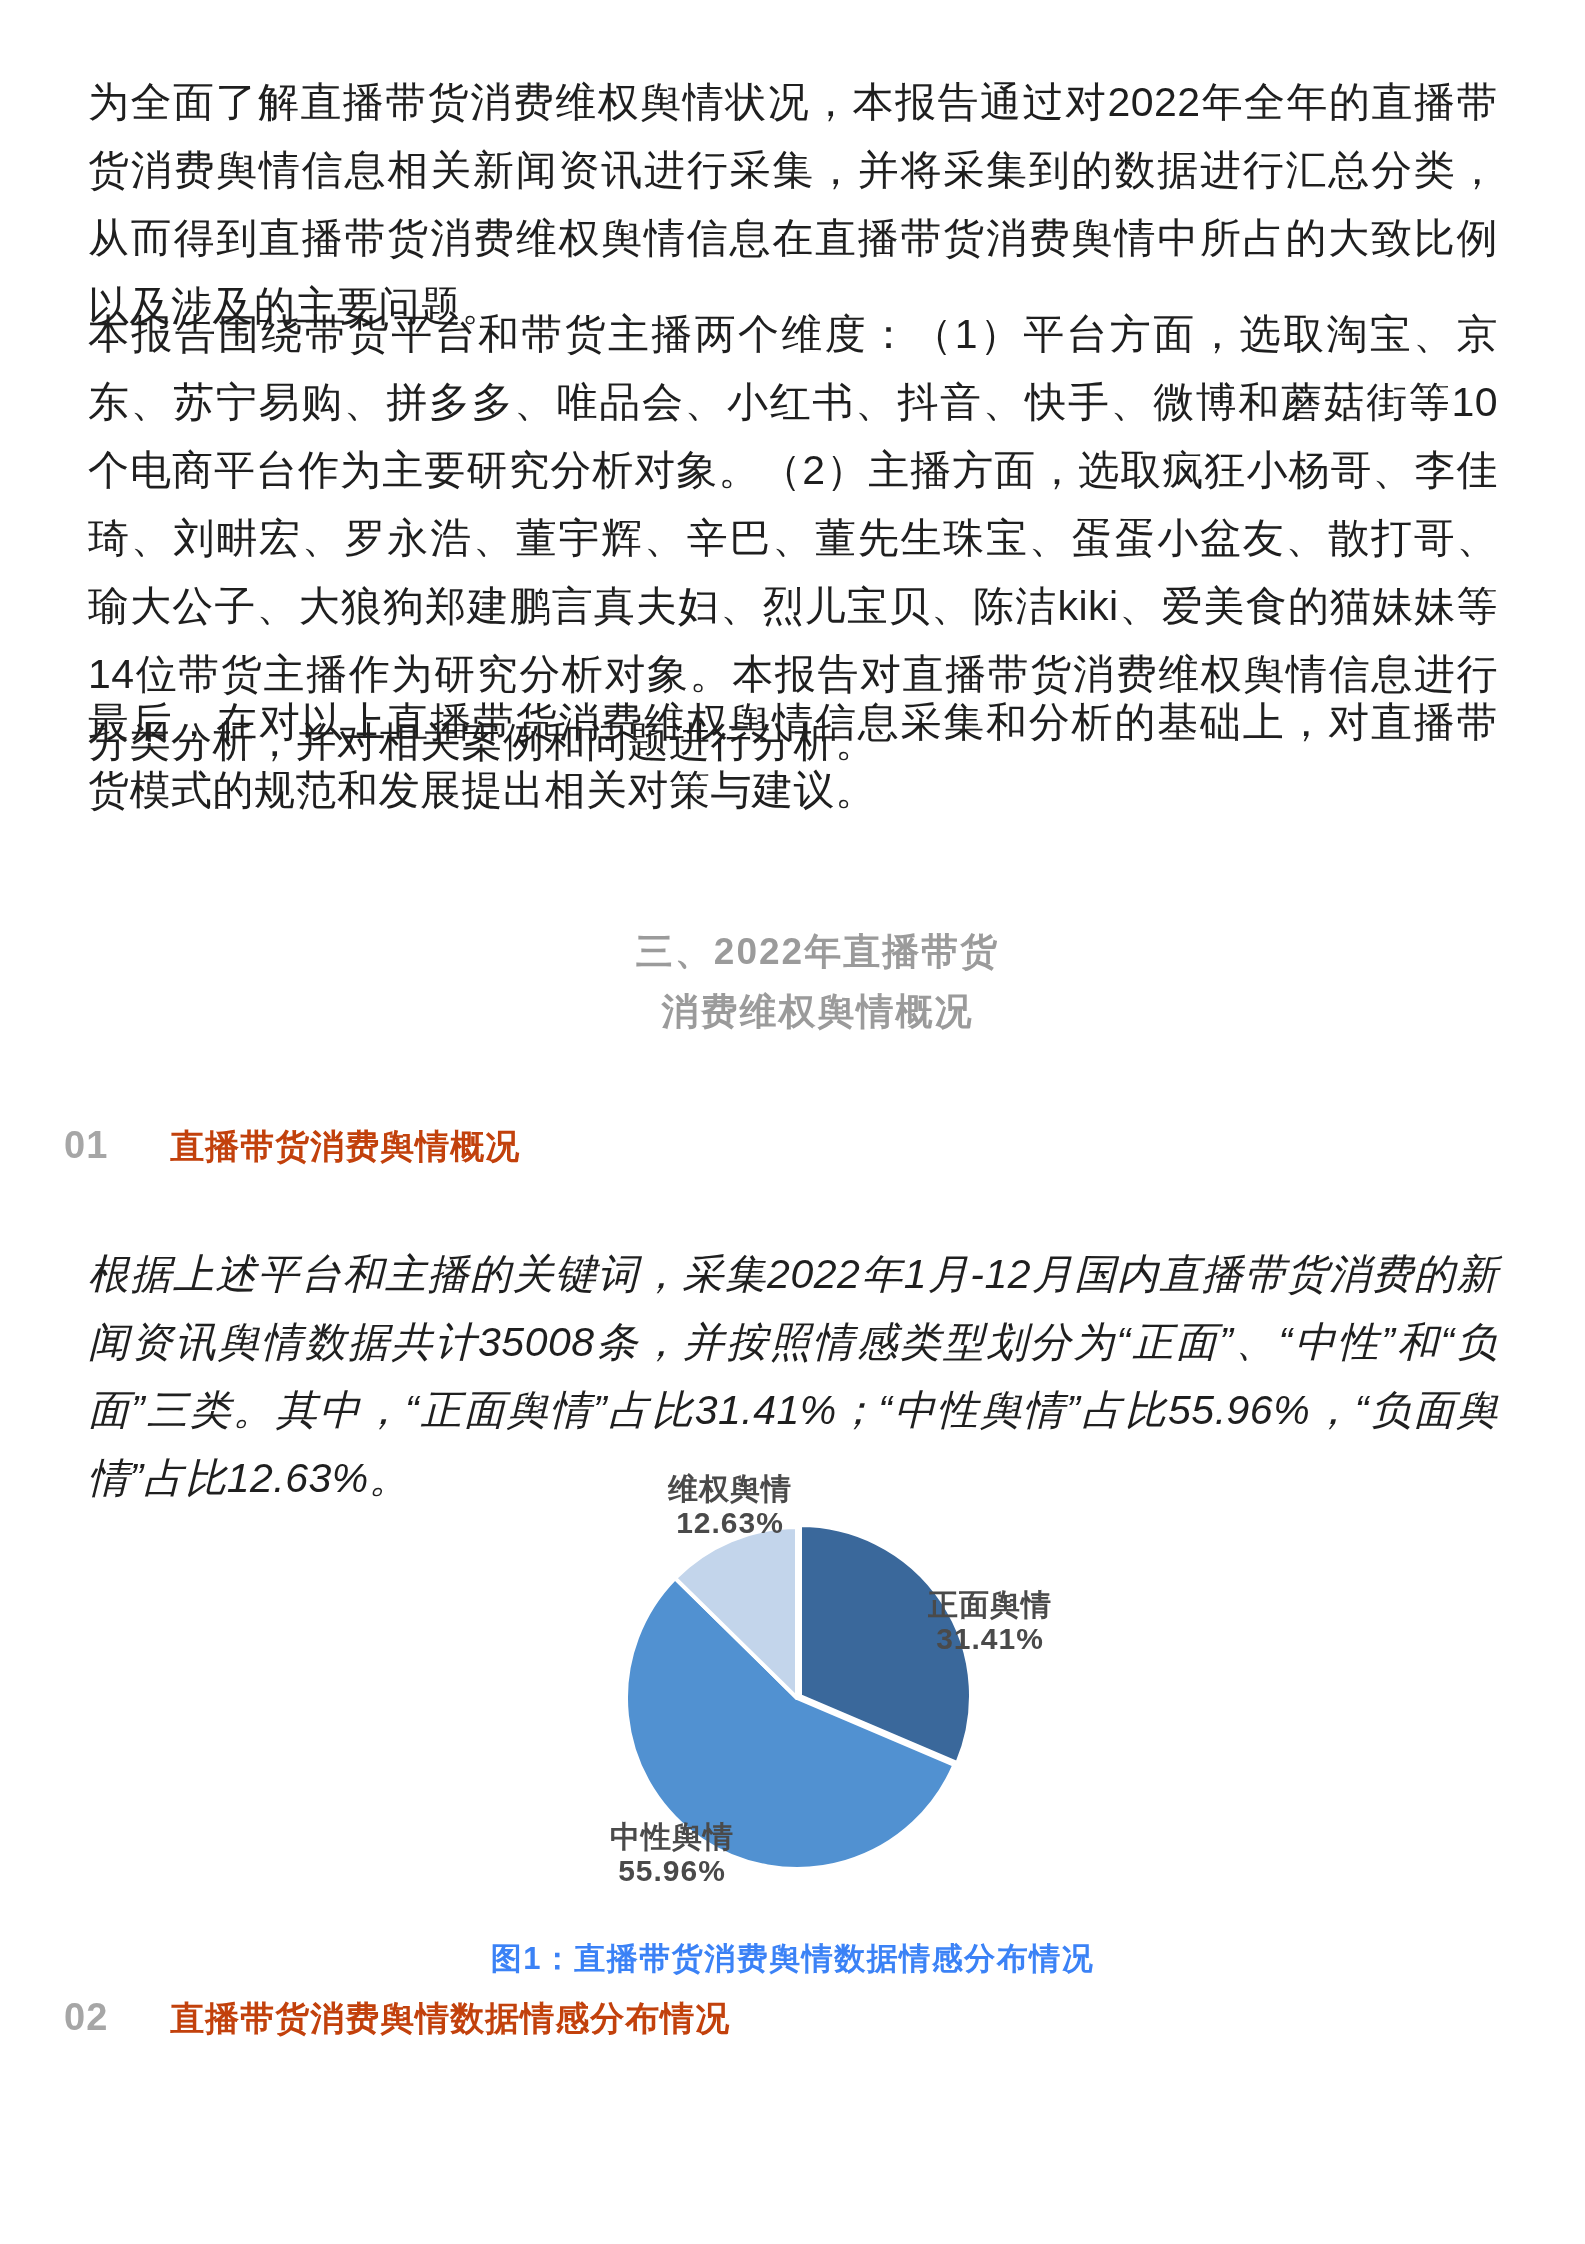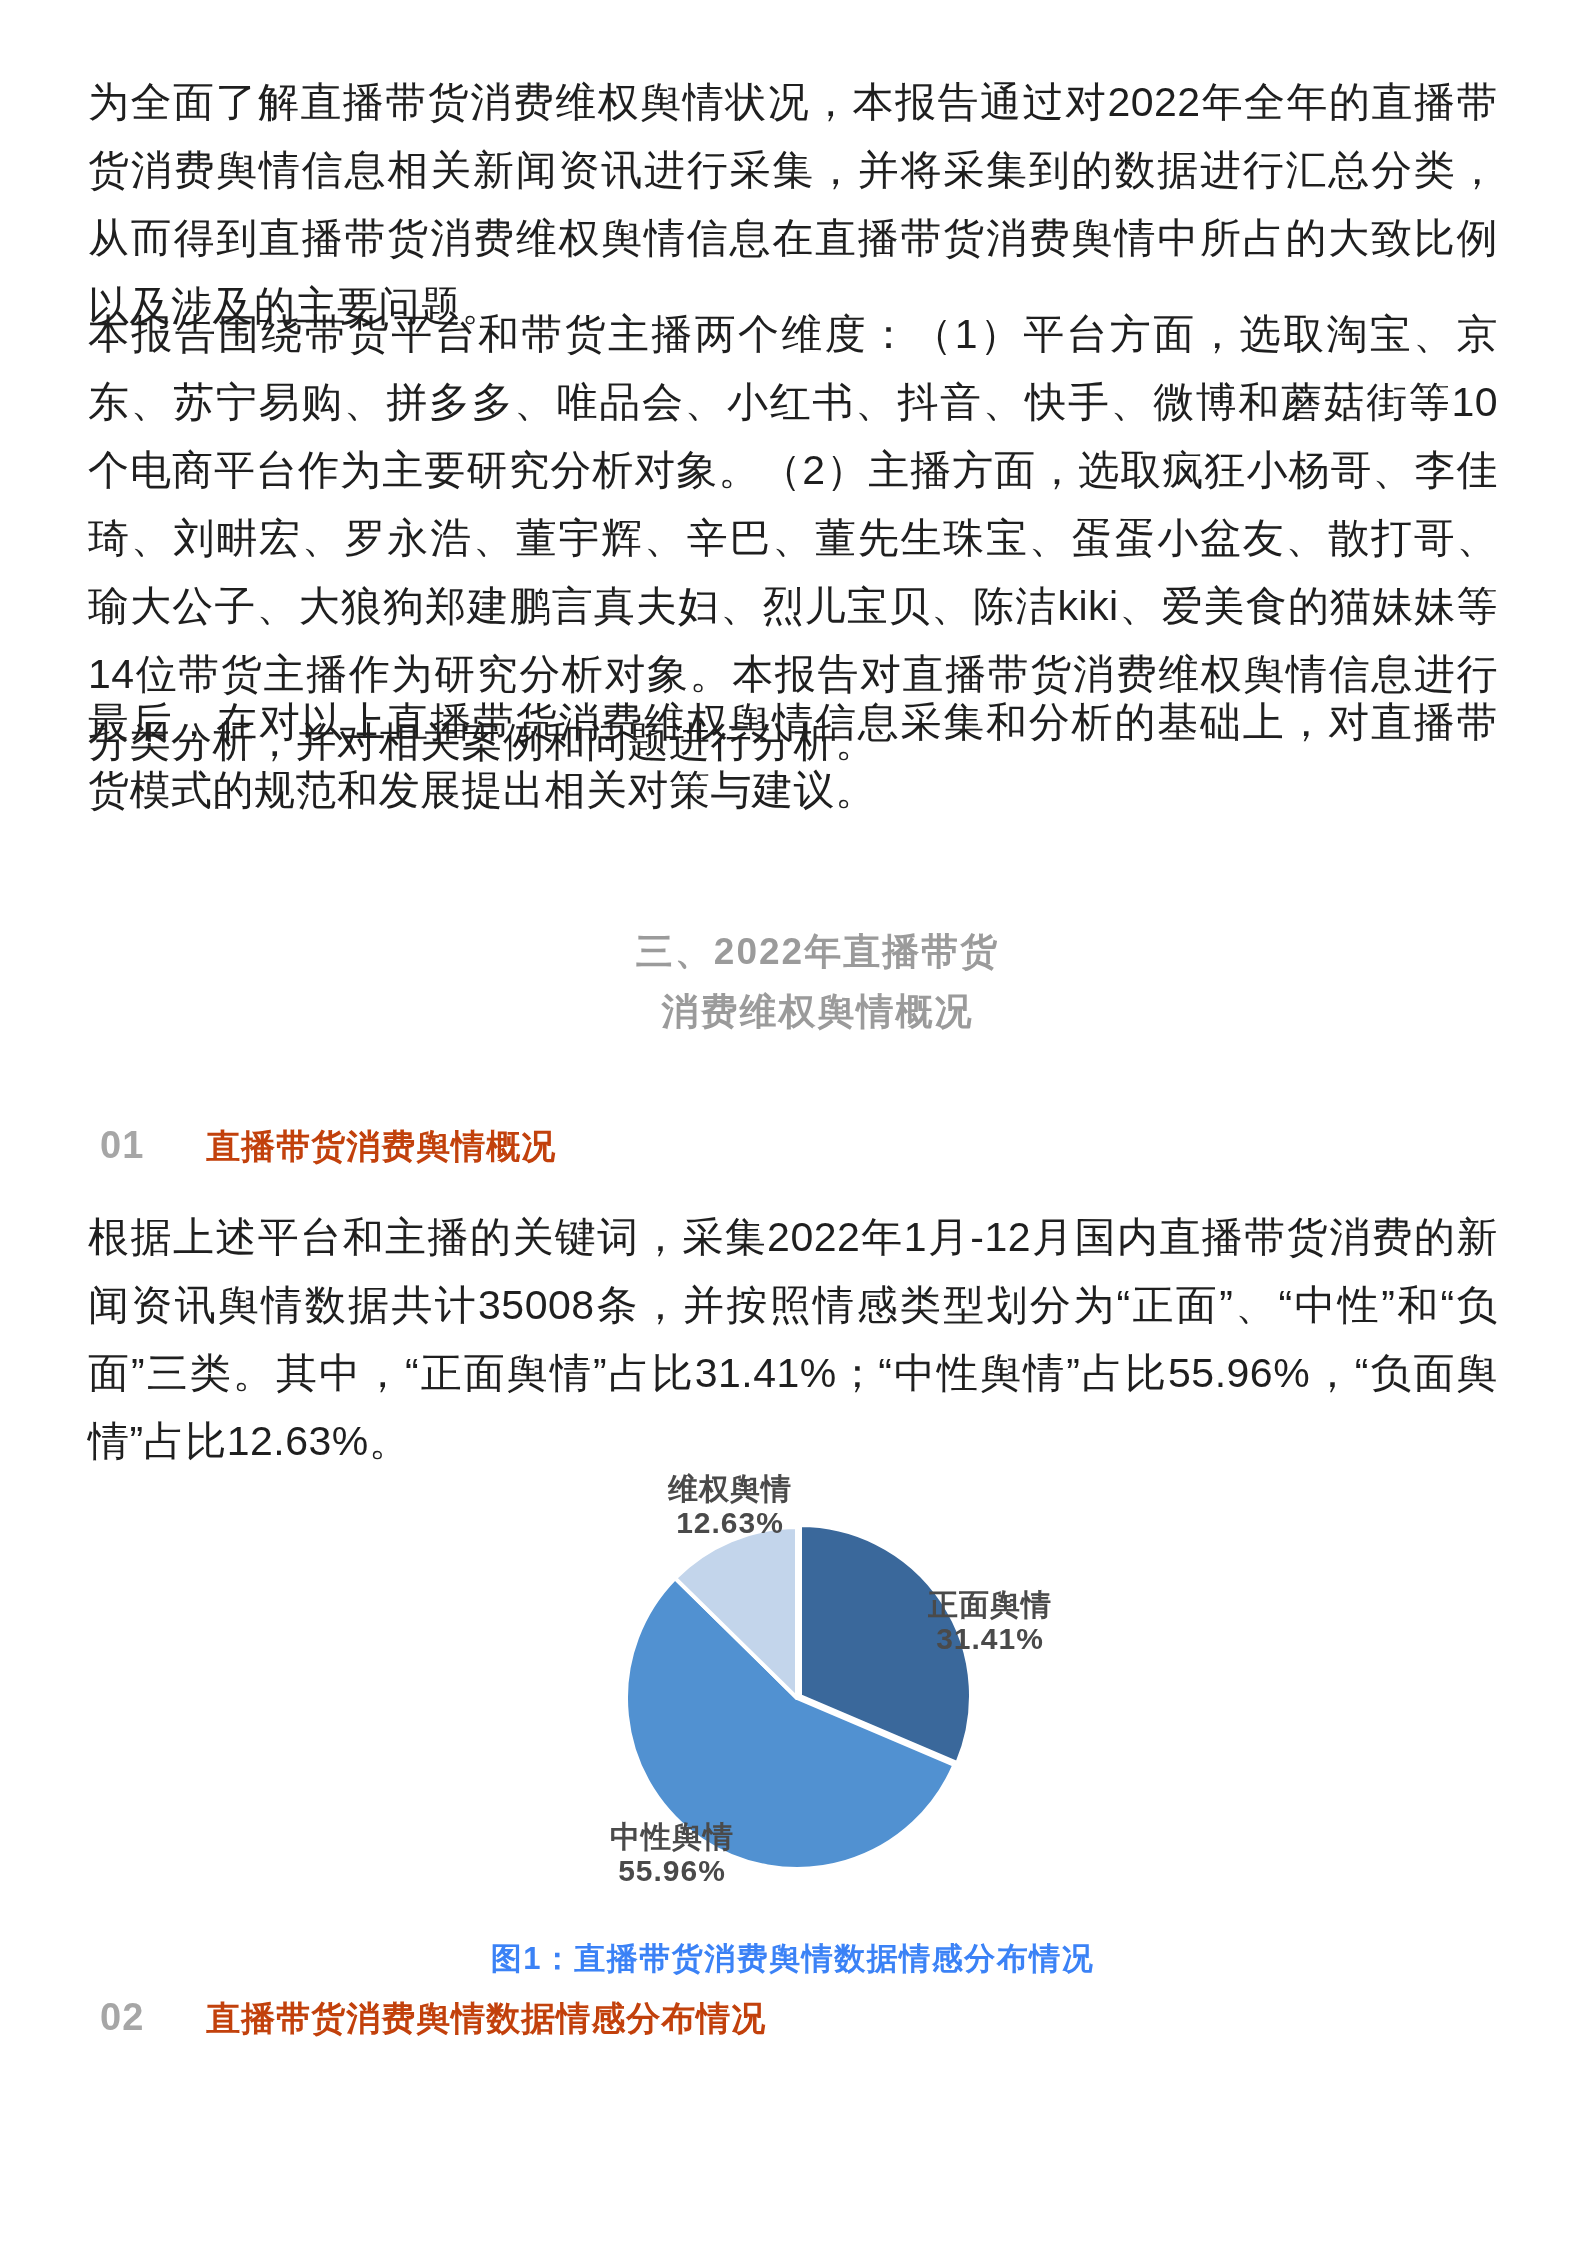--- a/index.html
+++ b/index.html
@@ -24,21 +24,21 @@
     font-size: 41px;
     line-height: 68px;
     letter-spacing: 0.5px;
     text-align: justify;
     color: #1f1f1f;
     margin: 0;
   }
   .p1 { top: 68px; }
   .p2 { top: 300px; }
   .p3 { top: 688px; }
-  .p4 { top: 1203px; }
+  .p4 { top: 1240px; font-style: italic; }
 
   .chapter-heading {
     position: absolute;
     top: 922px;
     left: 0;
     width: 100%;
     text-align: center;
     color: #9b9b9b;
     font-weight: bold;
     font-size: 37px;
@@ -46,21 +46,21 @@
     letter-spacing: 2px;
     margin-left: 25px;
   }
 
   .section-row {
     position: absolute;
     left: 0;
     width: 100%;
     display: flex;
     align-items: baseline;
-    padding-left: 100px;
+    padding-left: 64px;
     box-sizing: border-box;
   }
   .row-01 { top: 1124px; }
   .row-02 { top: 1996px; }
   .section-number {
     color: #a6a6a6;
     font-weight: bold;
     font-size: 38px;
     letter-spacing: 1px;
   }

